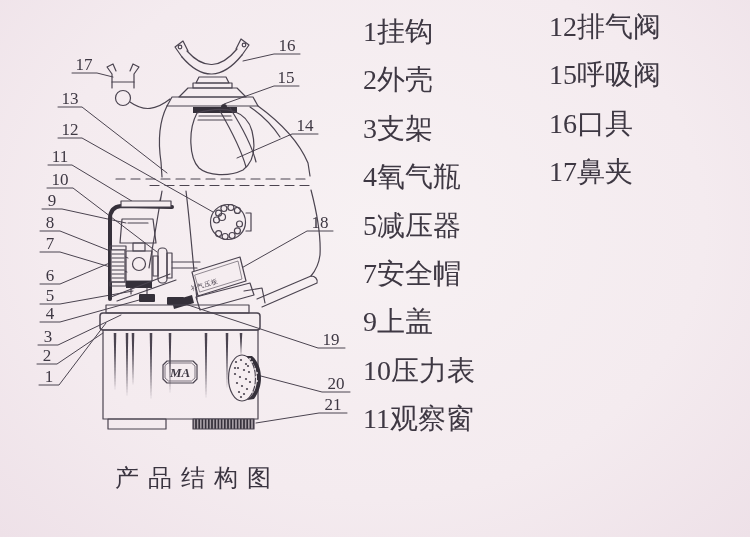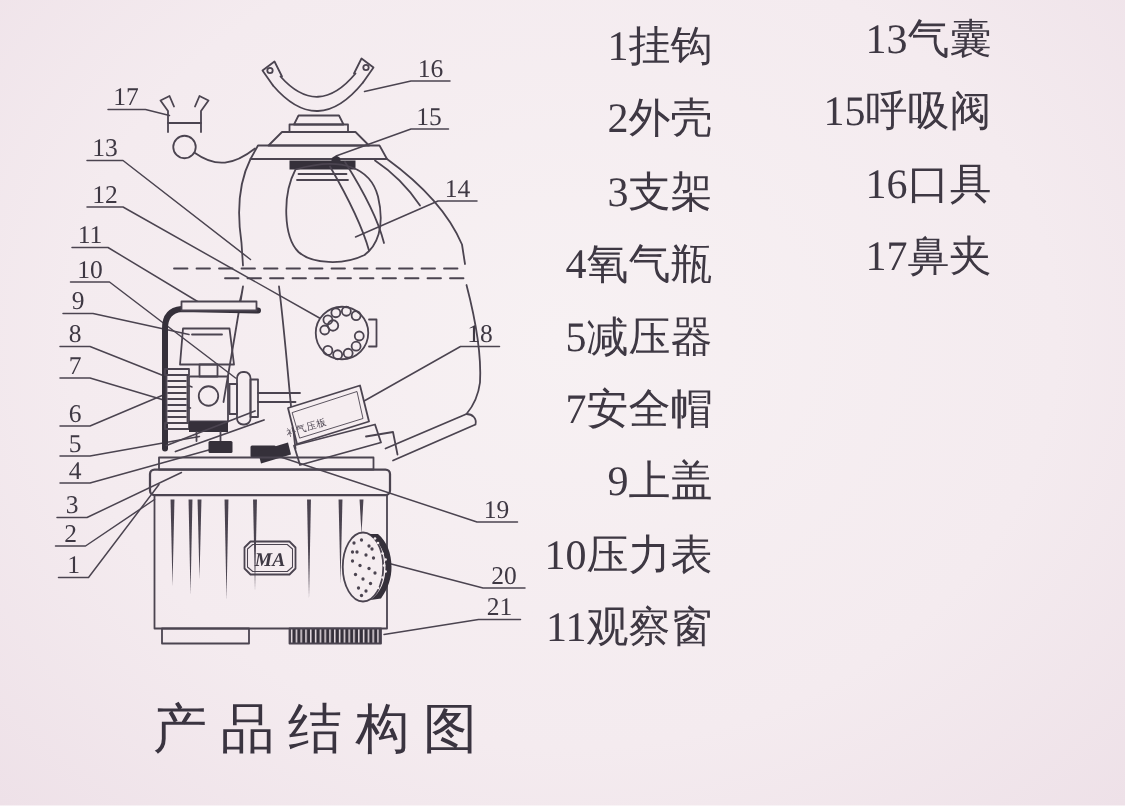--- a/index.html
+++ b/index.html
@@ -6,31 +6,31 @@
   .page{
     position:relative;
     width:750px;height:537px;
     overflow:hidden;
     background:radial-gradient(ellipse at 50% 42%, #f7f1f3 0%, #f4ebef 62%, #eee1e8 100%);
     font-family:"Liberation Serif", serif;
     color:#413b46;
   }
   .diagram-svg{position:absolute;left:0;top:0;}
   .caption{
-    position:absolute;left:102px;top:462px;
-    font-size:36px;letter-spacing:9px;color:#3a3440;
+    position:absolute;left:115px;top:462px;
+    font-size:24px;letter-spacing:9px;color:#3a3440;
     white-space:nowrap;
   }
   .parts-col{
     position:absolute;
     display:flex;flex-direction:column;
     font-size:28px;color:#3e3843;
     white-space:nowrap;
   }
-  .parts-col .row{height:48.4px;line-height:48.4px;text-align:right;}
+  .parts-col .row{height:48.4px;line-height:48.4px;}
   .col-left{left:363px;top:8px;}
   .col-right{left:549px;top:3px;}
   svg text{font-family:"Liberation Serif", serif;}
 </style>
 </head>
 <body>
 
 <div class="page">
 
   <svg class="diagram-svg" width="360" height="537" viewBox="0 0 360 537">
@@ -253,19 +253,19 @@
     <div class="row">3支架</div>
     <div class="row">4氧气瓶</div>
     <div class="row">5减压器</div>
     <div class="row">7安全帽</div>
     <div class="row">9上盖</div>
     <div class="row">10压力表</div>
     <div class="row">11观察窗</div>
   </div>
 
   <div class="parts-col col-right">
-    <div class="row">13气囊</div>
+    <div class="row">12排气阀</div>
     <div class="row">15呼吸阀</div>
     <div class="row">16口具</div>
     <div class="row">17鼻夹</div>
   </div>
 
 </div>
 
 </body></html>

